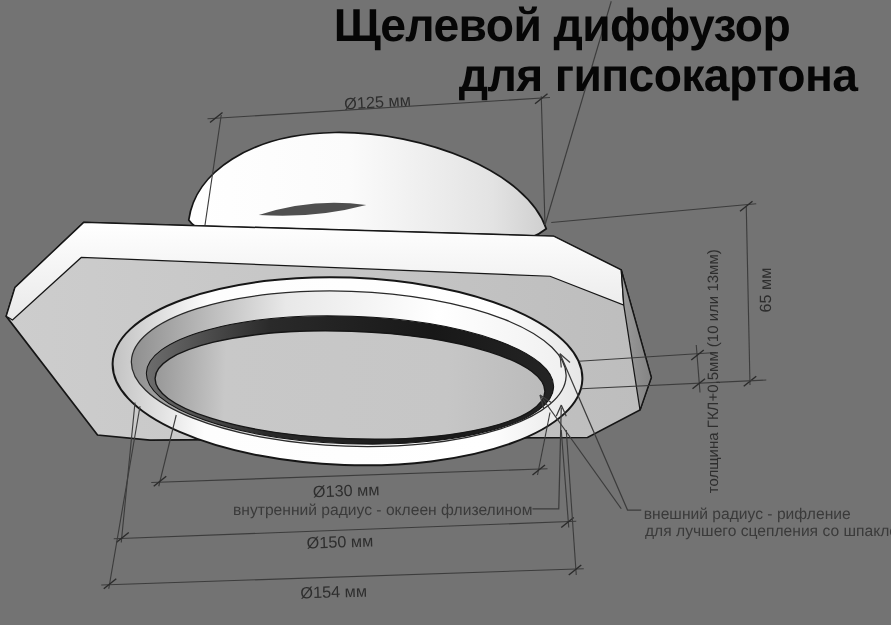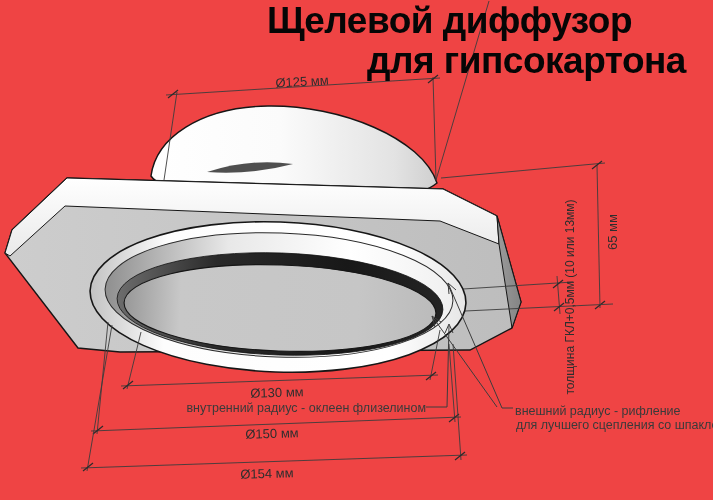--- a/index.html
+++ b/index.html
@@ -1,16 +1,16 @@
 <!DOCTYPE html>
 <html><head>
 <meta charset="utf-8">
 <style>
   html,body{margin:0;padding:0;background:#ffffff;}
-  .stage{position:relative;width:713px;height:500px;background:#ef4444;overflow:hidden;
+  .stage{position:relative;width:713px;height:500px;background:#737373;overflow:hidden;
          font-family:"Liberation Sans",sans-serif;}
   svg{position:absolute;left:0;top:0;}
   .dim{stroke:#3c3c3c;stroke-width:0.9;fill:none;}
   .tick{stroke:#2b2b2b;stroke-width:1.2;fill:none;}
   .arrow{stroke:#3c3c3c;stroke-width:1;fill:none;}
   .obj{stroke:#161616;}
   text{fill:#2e2e2e;font-family:"Liberation Sans",sans-serif;}
   .dimlabel{font-size:13px;}
   .smalllabel{font-size:12px;}
   .note{font-size:12.5px;fill:#3a3a3a;}

